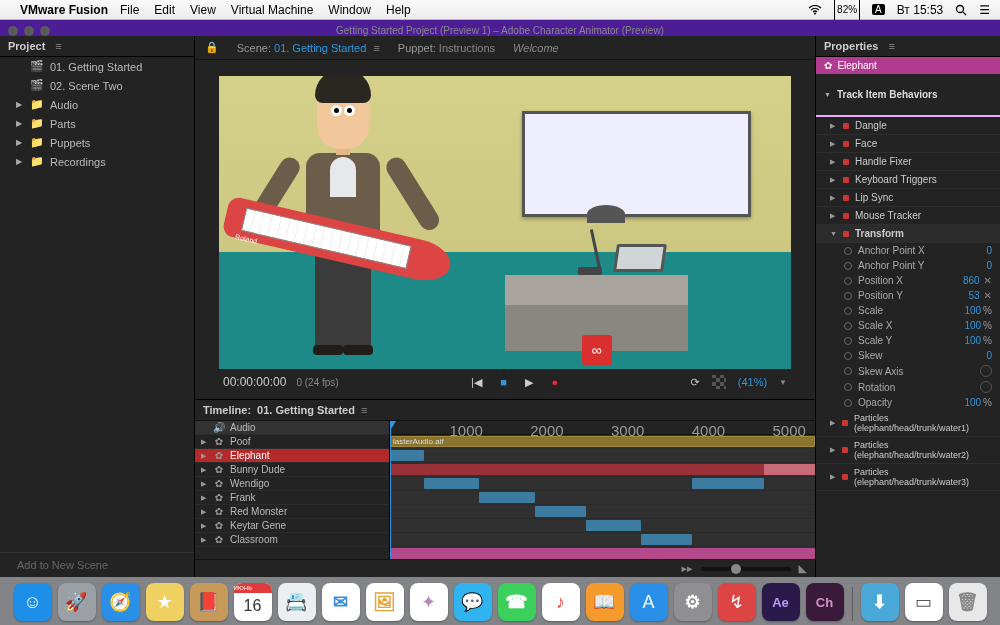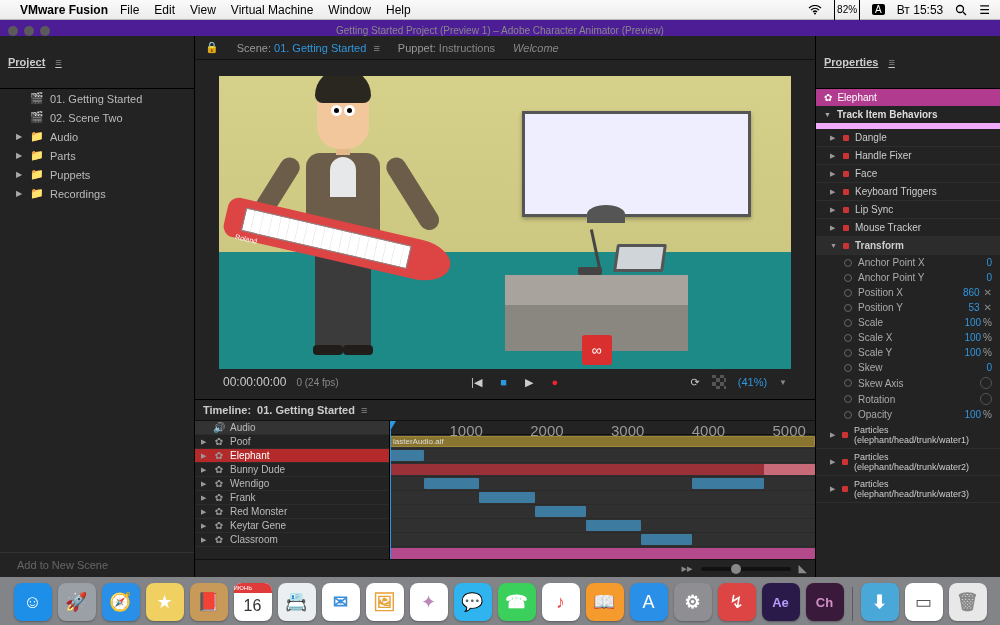--- a/index.html
+++ b/index.html
@@ -16,21 +16,21 @@
 .titlebar { height:16px; background:#4c1d95; display:flex; align-items:flex-end; color:#888; font-size:10px; position:relative; }
 .traffic { display:flex; gap:6px; position:absolute; left:8px; }
 .traffic span { width:10px; height:10px; border-radius:50%; background:#5a5a5a; display:block; }
 .titlebar .title { margin:0 auto; }
 
 
 .app { display:flex; height:calc(100% - 20px - 16px - 48px); background:#232323; }
 
 
 .project { width:195px; background:#232323; border-right:1px solid #000; display:flex; flex-direction:column; }
-.panelhdr { background:#232323; padding:20px 8px; display:flex; align-items:center; gap:6px; color:#ccc; border-bottom:1px solid #000; font-size:11px; font-weight:bold;text-decoration:underline; }
+.panelhdr { background:#232323; padding:4px 8px; display:flex; align-items:center; gap:6px; color:#ccc; border-bottom:1px solid #000; font-size:11px; font-weight:bold; }
 .panelhdr .menu { margin-left:4px; color:#888; }
 .project-item { padding:3px 6px 3px 16px; display:flex; align-items:center; gap:6px; cursor:default; color:#bbb; }
 .project-item .tri { width:8px; color:#aaa; font-size:8px; }
 .project-item.noexp { padding-left:30px; }
 .project-item .icon { width:14px; text-align:center; color:#888; }
 .addscene { margin-top:auto; padding:6px 17px; color:#666; border-top:1px solid #333; }
 
 
 .center { flex:1; display:flex; flex-direction:column; background:#2a2a2a; }
 .tabbar { height:24px; background:#232323; display:flex; align-items:center; gap:18px; padding:0 10px; border-bottom:1px solid #111; color:#888; }
@@ -106,21 +106,21 @@
 .seg-rose{background:#c86a78;}
 .seg-mag{background:#b44a8c;}
 .tl-foot{height:18px;border-top:1px solid #111;background:#232323;display:flex;align-items:center;justify-content:flex-end;padding:0 8px;gap:8px;}
 .slider{width:90px;height:4px;background:#111;border-radius:2px;position:relative;}
 .slider::after{content:"";position:absolute;left:30px;top:-3px;width:10px;height:10px;background:#888;border-radius:50%;}
 
 
 .props { width:185px; background:#232323; border-left:1px solid #000; font-size:10px; overflow:hidden; }
 .props .panelhdr{font-size:11px;}
 .crumb{background:#b13b8e;color:#fff;padding:3px 8px;display:flex;align-items:center;gap:5px;}
-.sect{background:#232323;color:#ddd;padding:3px 8px;display:flex;align-items:center;gap:6px;border-bottom:6px solid #f0abfc;font-weight:bold;font-size:10px;}
+.sect{background:#232323;color:#ddd;padding:15px 8px;display:flex;align-items:center;gap:6px;border-bottom:2px solid #f0abfc;font-weight:bold;font-size:10px;}
 .sect .tri{font-size:7px;color:#aaa;}
 .prow{padding:3px 6px 3px 14px;display:flex;align-items:center;gap:6px;border-bottom:1px solid #2e2e2e;color:#ccc;}
 .prow .tri{font-size:7px;width:7px;color:#999;}
 .prow .dot{width:6px;height:6px;background:#c33;border-radius:1px;}
 .prow.tfhdr{background:#2c2c2c;}
 .tprop{padding:2px 8px 2px 28px;display:flex;align-items:center;font-size:10px;color:#aaa;}
 .tprop .kf{width:8px;height:8px;border:1px solid #666;border-radius:50%;margin-right:6px;}
 .tprop .name{flex:1;}
 .tprop .val{color:#2f97df;}
 .tprop .unit{color:#999;margin-left:2px;}
@@ -404,26 +404,26 @@
     </div>
     <div id="behaviors">
         <div class="prow">
           <span class="tri">▶</span>
           <span class="dot"></span>
           <span>Dangle</span>
         </div>
         <div class="prow">
           <span class="tri">▶</span>
           <span class="dot"></span>
+          <span>Face</span>
+        </div>
+        <div class="prow">
+          <span class="tri">▶</span>
+          <span class="dot"></span>
           <span>Handle Fixer</span>
-        </div>
-        <div class="prow">
-          <span class="tri">▶</span>
-          <span class="dot"></span>
-          <span>Face</span>
         </div>
         <div class="prow">
           <span class="tri">▶</span>
           <span class="dot"></span>
           <span>Keyboard Triggers</span>
         </div>
         <div class="prow">
           <span class="tri">▶</span>
           <span class="dot"></span>
           <span>Lip Sync</span>

